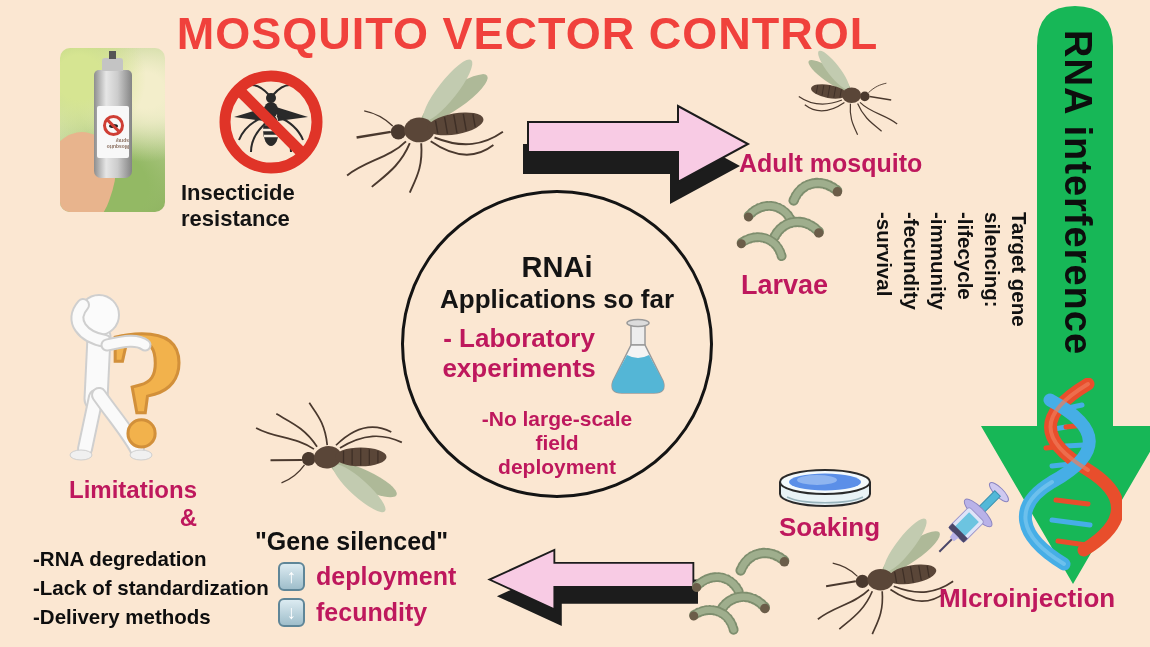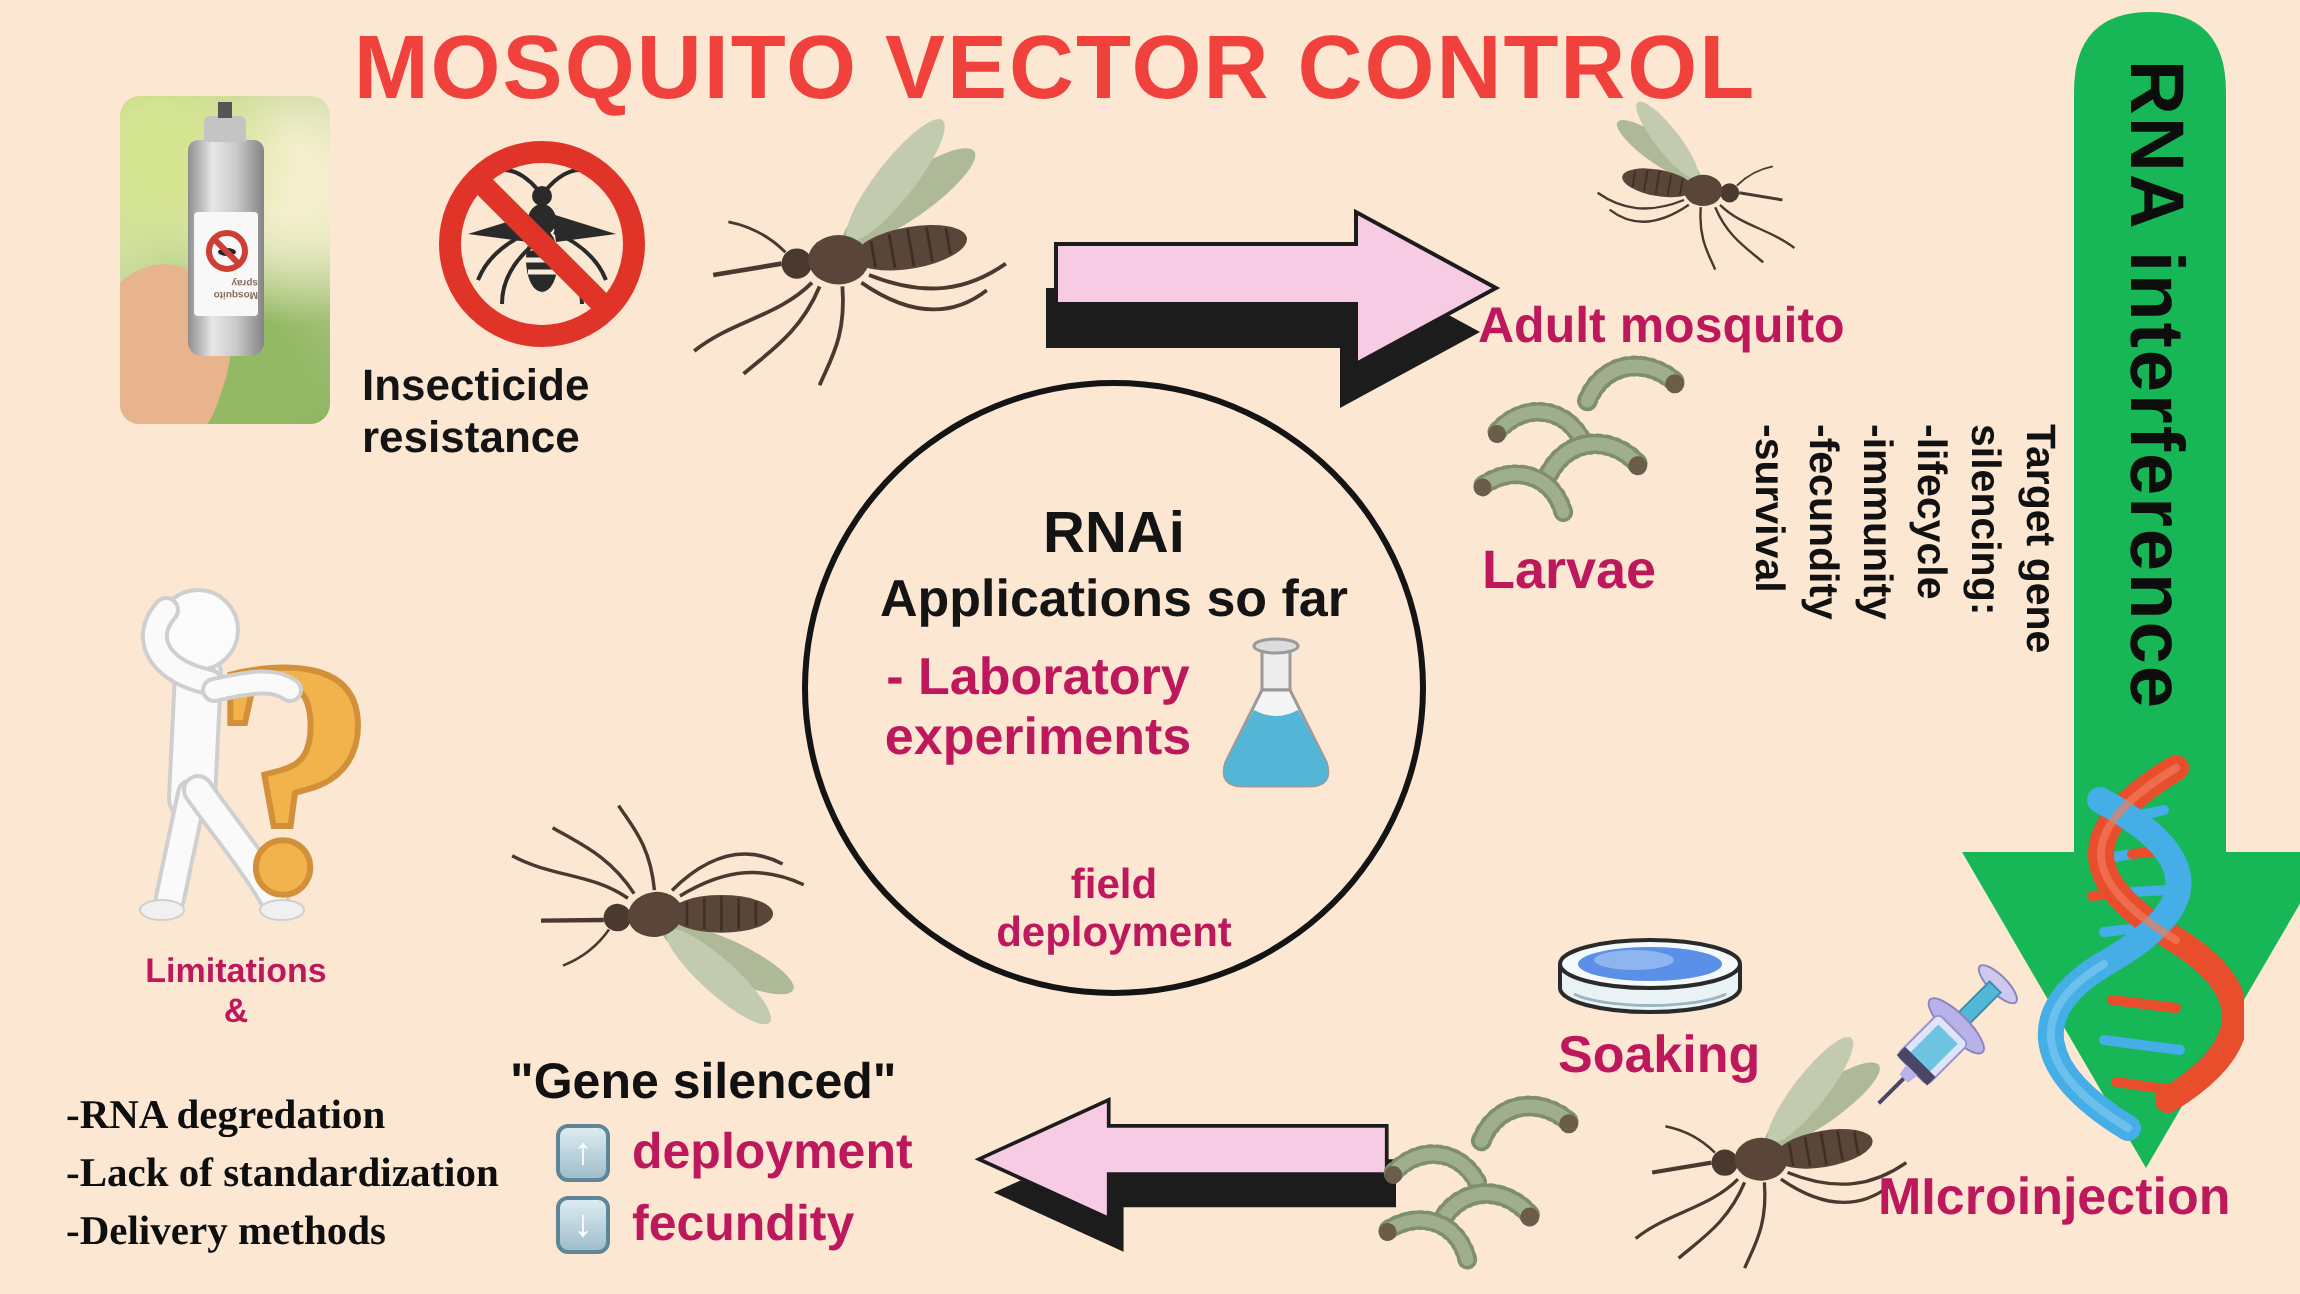--- a/index.html
+++ b/index.html
@@ -11,22 +11,22 @@
   .black-caption{font-weight:bold;color:#141414;text-align:left;line-height:1.2;font-size:22px;}
   .red-label{color:#be185d;font-weight:bold;}
   .center-circle{left:376px;top:190px;width:312px;height:308px;border:3.5px solid #141414;
                  border-radius:50%;box-sizing:border-box;}
   .cc-text{position:absolute;width:100%;text-align:center;}
   .rna-label{left:1008px;top:30px;width:88px;height:420px;writing-mode:vertical-rl;
              font-size:38px;font-weight:bold;color:#0d0d0d;display:flex;align-items:center;
              justify-content:flex-start;letter-spacing:1px;}
   .target-block{left:846px;top:212px;height:260px;writing-mode:vertical-rl;font-size:20.5px;
                 font-weight:bold;color:#111;line-height:1.32;}
-  .limit-title{left:14px;top:476px;width:158px;text-align:center;font-size:17px;line-height:1.18;}
-  .limit-list{left:8px;top:544px;font-size:20.5px;font-weight:bold;color:#0e0e0e;line-height:1.42;font-family:Liberation Serif, serif;}
+  .limit-title{left:14px;top:476px;width:158px;text-align:right;font-size:24px;line-height:1.18;}
+  .limit-list{left:8px;top:544px;font-size:20.5px;font-weight:bold;color:#0e0e0e;line-height:1.42;}
   .gs-title{left:230px;top:527px;font-size:25px;font-weight:bold;color:#111;}
   .gs-row{display:flex;align-items:center;gap:11px;}
   .sq-btn{display:inline-flex;width:27px;height:29px;border:2px solid #5f8698;border-radius:6px;
           background:linear-gradient(180deg,#dcebf1,#9fbecb);color:#fff;font-weight:bold;
           font-size:19px;align-items:center;justify-content:center;box-sizing:border-box;}
   .photo{left:35px;top:48px;width:105px;height:164px;border-radius:10px;overflow:hidden;
          background:
            radial-gradient(circle at 18% 18%,#d6e592 0 14%,transparent 42%),
            radial-gradient(circle at 82% 26%,#f3eecb 0 12%,transparent 48%),
            radial-gradient(circle at 55% 85%,#93b964 0 20%,transparent 62%),
@@ -144,20 +144,21 @@
     <div class="cc-text" style="top:58px;font-size:29px;font-weight:bold;color:#141414">RNAi</div>
     <div class="cc-text" style="top:91px;font-size:26px;font-weight:bold;color:#141414">Applications  so far</div>
     <div class="cc-text red-label" style="top:130px;left:-38px;font-size:26px">- Laboratory</div>
     <div class="cc-text red-label" style="top:160px;left:-38px;font-size:26px">experiments</div>
     <svg style="position:absolute;left:198px;top:122px" width="72" height="90" viewBox="0 0 72 90">
       <rect x="29" y="8" width="14" height="22" fill="#ededed" stroke="#9a9a9a" stroke-width="1.5"></rect>
       <path d="M29,30 L11,66 Q7,78 20,78 h32 Q65,78 61,66 L43,30 Z" fill="#f4f4f4" stroke="#9a9a9a" stroke-width="1.5"></path>
       <path d="M25,40 L11,66 Q7,78 20,78 h32 Q65,78 61,66 L47,40 q-11,6 -22,0 Z" fill="#54b6d6"></path>
       <ellipse cx="36" cy="8" rx="11" ry="3.5" fill="#dcdcdc" stroke="#9a9a9a" stroke-width="1.5"></ellipse>
     </svg>
+    <div class="cc-text red-label" style="top:214px;font-size:21px">-No large-scale</div>
     <div class="cc-text red-label" style="top:238px;font-size:21px">field</div>
     <div class="cc-text red-label" style="top:262px;font-size:21px">deployment</div>
   </div>
 
   <svg class="abs" style="left:948px;top:4px" width="200" height="592" viewBox="0 0 200 592">
     <path d="M64,42 Q64,2 102,2 Q140,2 140,42 L140,422 L192,422 L100,580 L8,422 L64,422 Z" fill="#17b757"></path>
   </svg>
   <div class="abs rna-label">RNA interference</div>
 
   <svg class="abs" style="left:985px;top:378px" width="112" height="215" viewBox="0 0 112 215">

